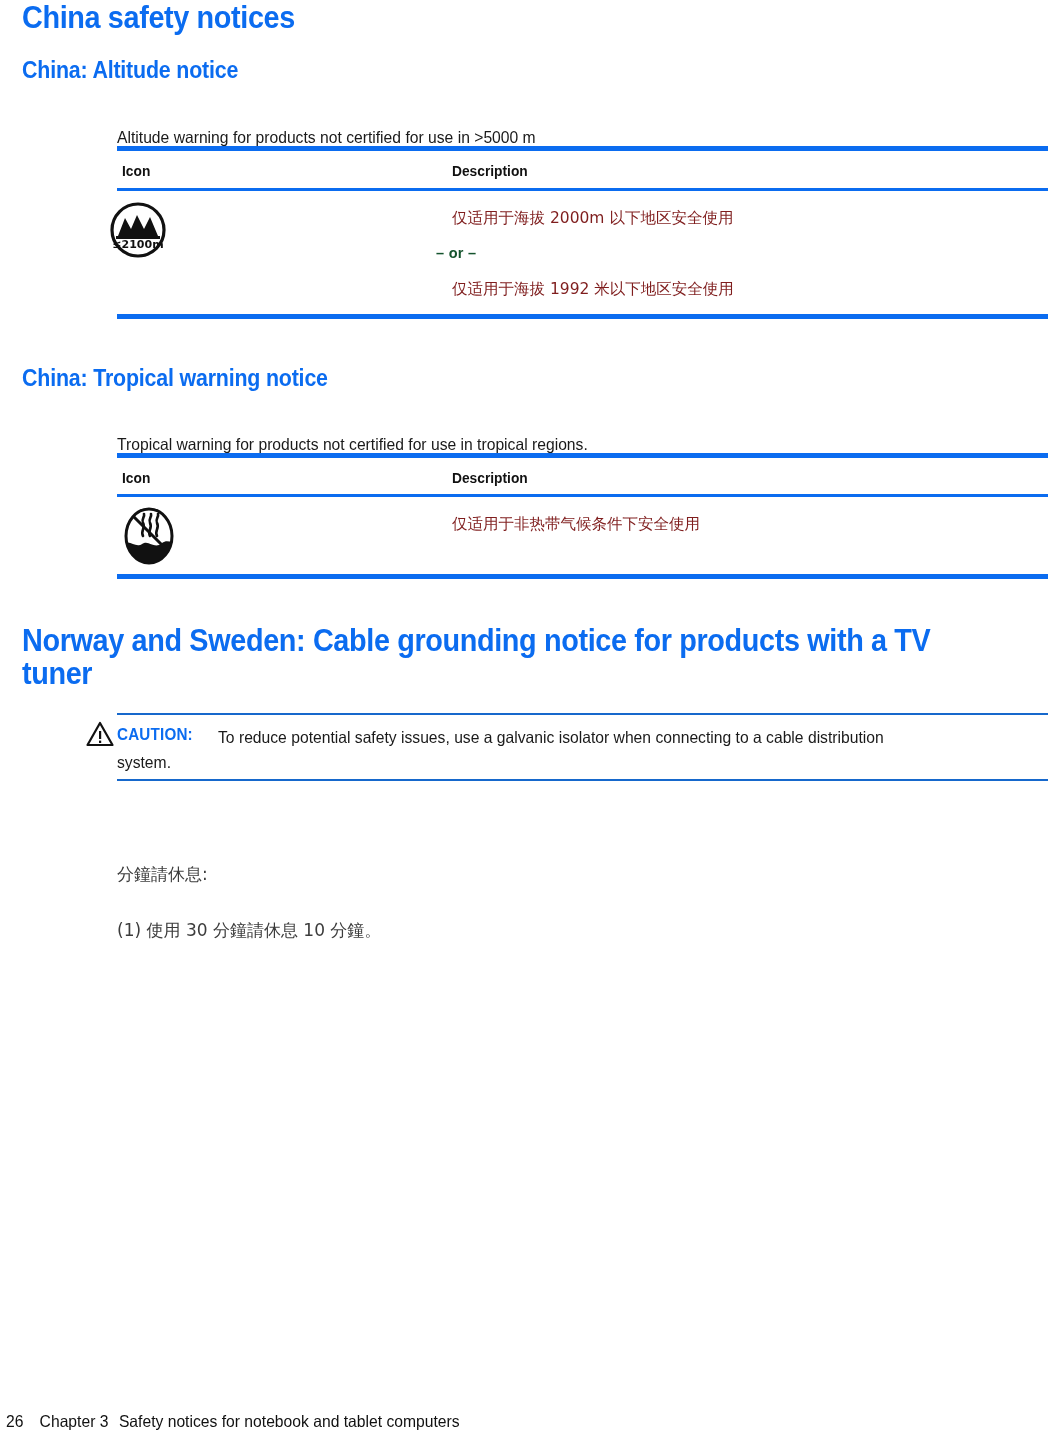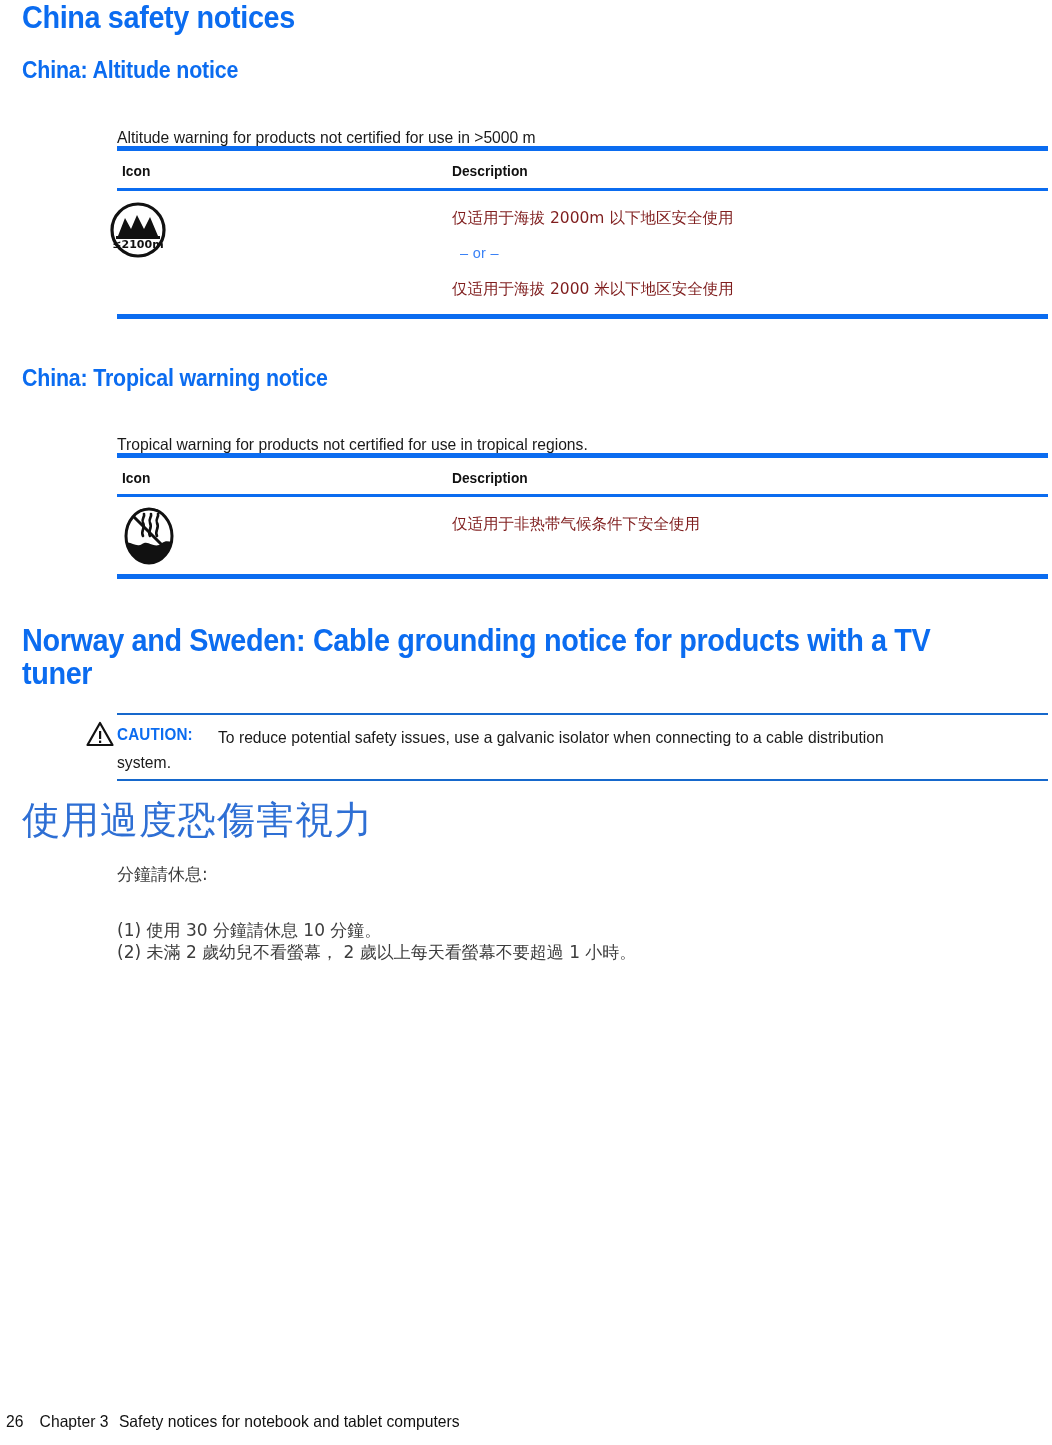--- a/index.html
+++ b/index.html
@@ -115,24 +115,24 @@
   .td-desc {
     position: absolute;
     left: 452px;
     font-family: "DejaVu Sans", "Liberation Sans", sans-serif;
     font-size: 15.5px;
     color: #7f1d1d;
     line-height: 1.5;
   }
   .td-or {
     position: absolute;
-    left: 460px;
+    left: 436px;
     font-size: 14.5px;
-    font-weight: normal;
-    color: #3b82f6;
+    font-weight: bold;
+    color: #14532d;
     letter-spacing: 0.3px;
   }
 
   
   .icon-cell {
     position: absolute;
   }
 
   
   .note-rule {
@@ -201,21 +201,21 @@
       <svg width="62" height="58" viewBox="0 0 62 58" xmlns="http://www.w3.org/2000/svg">
         <circle cx="30" cy="29" r="26" fill="#ffffff" stroke="#111111" stroke-width="3.2"></circle>
         <path d="M10 35 L17 17 L23 28 L29 14 L36 28 L42 16 L50 35 Z" fill="#111111"></path>
         <path d="M8 35 L52 35 L52 38 L8 38 Z" fill="#111111"></path>
         <text x="30" y="47" font-family="DejaVu Sans, sans-serif" font-size="11" font-weight="bold" fill="#111111" text-anchor="middle">≤2100m</text>
       </svg>
     </div>
 
     <div class="td-desc" style="top:207px;">仅适用于海拔 2000m 以下地区安全使用</div>
     <div class="td-or" style="top:245px;">– or –</div>
-    <div class="td-desc" style="top:278px;">仅适用于海拔 2000 米以下地区安全使用</div>
+    <div class="td-desc" style="top:278px;">仅适用于海拔 1992 米以下地区安全使用</div>
 
     <div class="tbl-rule-bottom" style="top:314px;"></div>
   </div>
 
   <h2 class="h2" style="top:366px;">China: Tropical warning notice</h2>
 
   <p class="body-text" style="top:416px;">Tropical warning for products not certified for use in tropical regions.</p>
 
   <div>
     <div class="tbl-rule-top" style="top:453px;"></div>
@@ -258,23 +258,21 @@
         <rect x="13" y="10" width="2.2" height="8" fill="#111111"></rect>
         <rect x="13" y="19.6" width="2.2" height="2.4" fill="#111111"></rect>
       </svg>
     </div>
     <div class="note-label" style="top:726px;">CAUTION:</div>
     <div class="note-body" style="left:218px; top:726px;">To reduce potential safety issues, use a galvanic isolator when connecting to a cable distribution</div>
     <div class="note-body" style="left:117px; top:751px;">system.</div>
     <div class="note-rule" style="top:779px;"></div>
   </div>
 
-  <h1 class="h1-cjk" style="top:800px;">使用過度恐傷害視力</h1>
 
   <div class="cjk-body" style="top:863px;">分鐘請休息:</div>
   <div class="cjk-body" style="top:903px;margin-top:16px;">(1) 使用 30 分鐘請休息 10 分鐘。</div>
-  <div class="cjk-body" style="top:941px;">(2) 未滿 2 歲幼兒不看螢幕， 2 歲以上每天看螢幕不要超過 1 小時。</div>
 
   <div class="footer">
     <span class="pg">26</span><span class="sp-lg"></span><span>Chapter 3</span><span class="sp-md"></span><span>Safety notices for notebook and tablet computers</span>
   </div>
 
 </div>
 
 </body></html>

